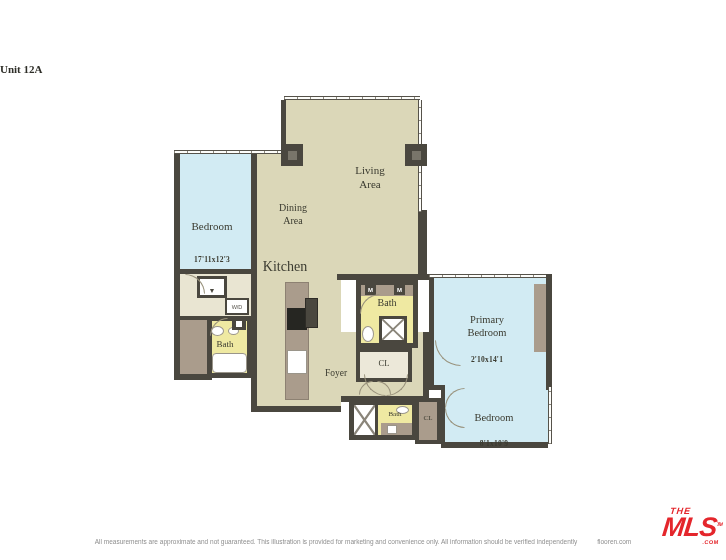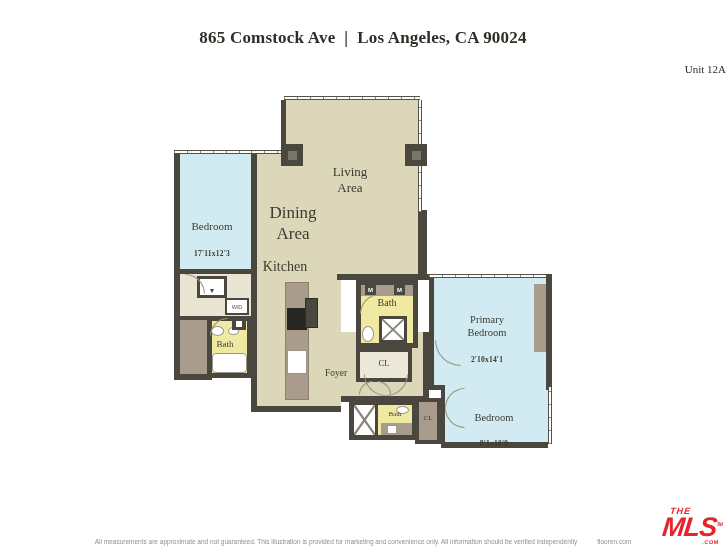--- a/index.html
+++ b/index.html
@@ -1,20 +1,20 @@
 <!DOCTYPE html>
 <html><head>
 <meta charset="utf-8">
 <style>
   html,body{margin:0;padding:0;background:#fff;}
   #page{position:relative;width:726px;height:560px;background:#ffffff;overflow:hidden;
         font-family:"Liberation Serif", serif;color:#2e2e28;}
   .abs{position:absolute;box-sizing:border-box;}
   .title{white-space:pre;font-weight:bold;font-size:17px;letter-spacing:.2px;text-align:center;width:100%;}
-  .subtitle{white-space:pre;font-weight:normal;font-size:11px;text-align:right;width:100%;}
+  .subtitle{white-space:pre;font-weight:bold;font-size:11px;text-align:left;width:100%;}
   
   #plan{position:absolute;left:157px;top:92px;width:414px;height:372px;}
   .room-beige{background:#dbd7b8;}
   .room-blue{background:#d2ebf3;}
   .room-yellow{background:#efe9a2;}
   .room-taupe{background:#aa9c8c;}
   .room-cream{background:#e9e5d2;}
   .room-cream2{background:#ece8d9;}
   .wall{background:#4a473f;}
   .bwall{border-color:#4a473f;border-style:solid;border-width:0;}
@@ -45,21 +45,20 @@
   #mls-logo .l1{font-size:9px;font-weight:bold;font-style:italic;letter-spacing:1px;margin-left:10px;}
   #mls-logo .l2{font-size:27px;font-weight:bold;font-style:italic;line-height:.85;letter-spacing:-1px;margin-left:4px;}
   #mls-logo .tm{font-size:5px;vertical-align:super;}
   #mls-logo .l3{font-size:5.5px;font-weight:bold;text-align:right;margin-right:2px;letter-spacing:.5px;}
 </style>
 </head>
 <body>
 
 <div id="page">
 
-  <div class="abs title" style="top:28px;">865 Comstock Ave  |  Los Angeles, CA 90024</div>
   <div class="abs subtitle" style="top:63px;">Unit 12A</div>
 
   <div id="plan">
 
     <div class="abs room-beige" style="left:127px;top:8px;width:136px;height:176px;"></div>
     <div class="abs room-beige bwall" style="left:94px;top:62px;width:33px;height:122px;border-left-width:6px;"></div>
     <div class="abs room-beige bwall" style="left:94px;top:184px;width:90px;height:136px;border-left-width:6px;border-bottom-width:6px;"></div>
     <div class="abs room-beige bwall" style="left:184px;top:240px;width:88px;height:70px;border-bottom-width:6px;border-right-width:6px;"></div>
     <div class="abs room-cream bwall" style="left:17px;top:182px;width:77px;height:42px;border-left-width:6px;"></div>
     <div class="abs room-taupe bwall" style="left:17px;top:224px;width:38px;height:64px;border-width:4px;border-left-width:6px;border-bottom-width:6px;"></div>
@@ -134,29 +133,29 @@
     <div class="door tl" style="left:53px;top:226px;width:18px;height:18px;"></div>
     <div class="door tl" style="left:203px;top:202px;width:20px;height:20px;"></div>
     <div class="door bl" style="left:278px;top:248px;width:26px;height:26px;"></div>
     <div class="door tl" style="left:202px;top:289px;width:14px;height:14px;"></div>
     <div class="door tr" style="left:220px;top:289px;width:14px;height:14px;"></div>
     <div class="door bl" style="left:207px;top:282px;width:22px;height:22px;"></div>
     <div class="door br" style="left:229px;top:282px;width:22px;height:22px;"></div>
     <div class="door tl" style="left:288px;top:296px;width:20px;height:20px;"></div>
     <div class="door bl" style="left:288px;top:316px;width:20px;height:20px;"></div>
 
-    <div class="abs lbl" style="left:160px;top:72px;width:66px;font-size:13px;">Living
+    <div class="abs lbl" style="left:180px;top:72px;width:66px;font-size:11px;">Living
 Area</div>
-    <div class="abs lbl" style="left:104px;top:110px;width:64px;font-size:17px;">Dining
+    <div class="abs lbl" style="left:104px;top:110px;width:64px;font-size:10px;">Dining
 Area</div>
     <div class="abs lbl" style="left:104px;top:166px;width:48px;font-size:14px;">Kitchen</div>
     <div class="abs lbl" style="left:151px;top:276px;width:56px;font-size:9.5px;">Foyer</div>
     <div class="abs lbl" style="left:20px;top:114px;width:70px;font-size:11px;">
       <div>Bedroom</div>
-      <div class="dims" style="font-size:7.5px;margin-top:2px;">17'11x12'3</div>
+      <div class="dims" style="font-size:7.5px;margin-top:8px;">17'11x12'3</div>
     </div>
     <div class="abs lbl" style="left:292px;top:208px;width:76px;font-size:10.5px;">
       <div>Primary
 Bedroom</div>
       <div class="dims" style="font-size:7.5px;margin-top:2px;">2'10x14'1</div>
     </div>
     <div class="abs lbl" style="left:302px;top:306px;width:70px;font-size:10.5px;">
       <div>Bedroom</div>
       <div class="dims" style="font-size:7.5px;margin-top:2px;">8'1x10'9</div>
     </div>

